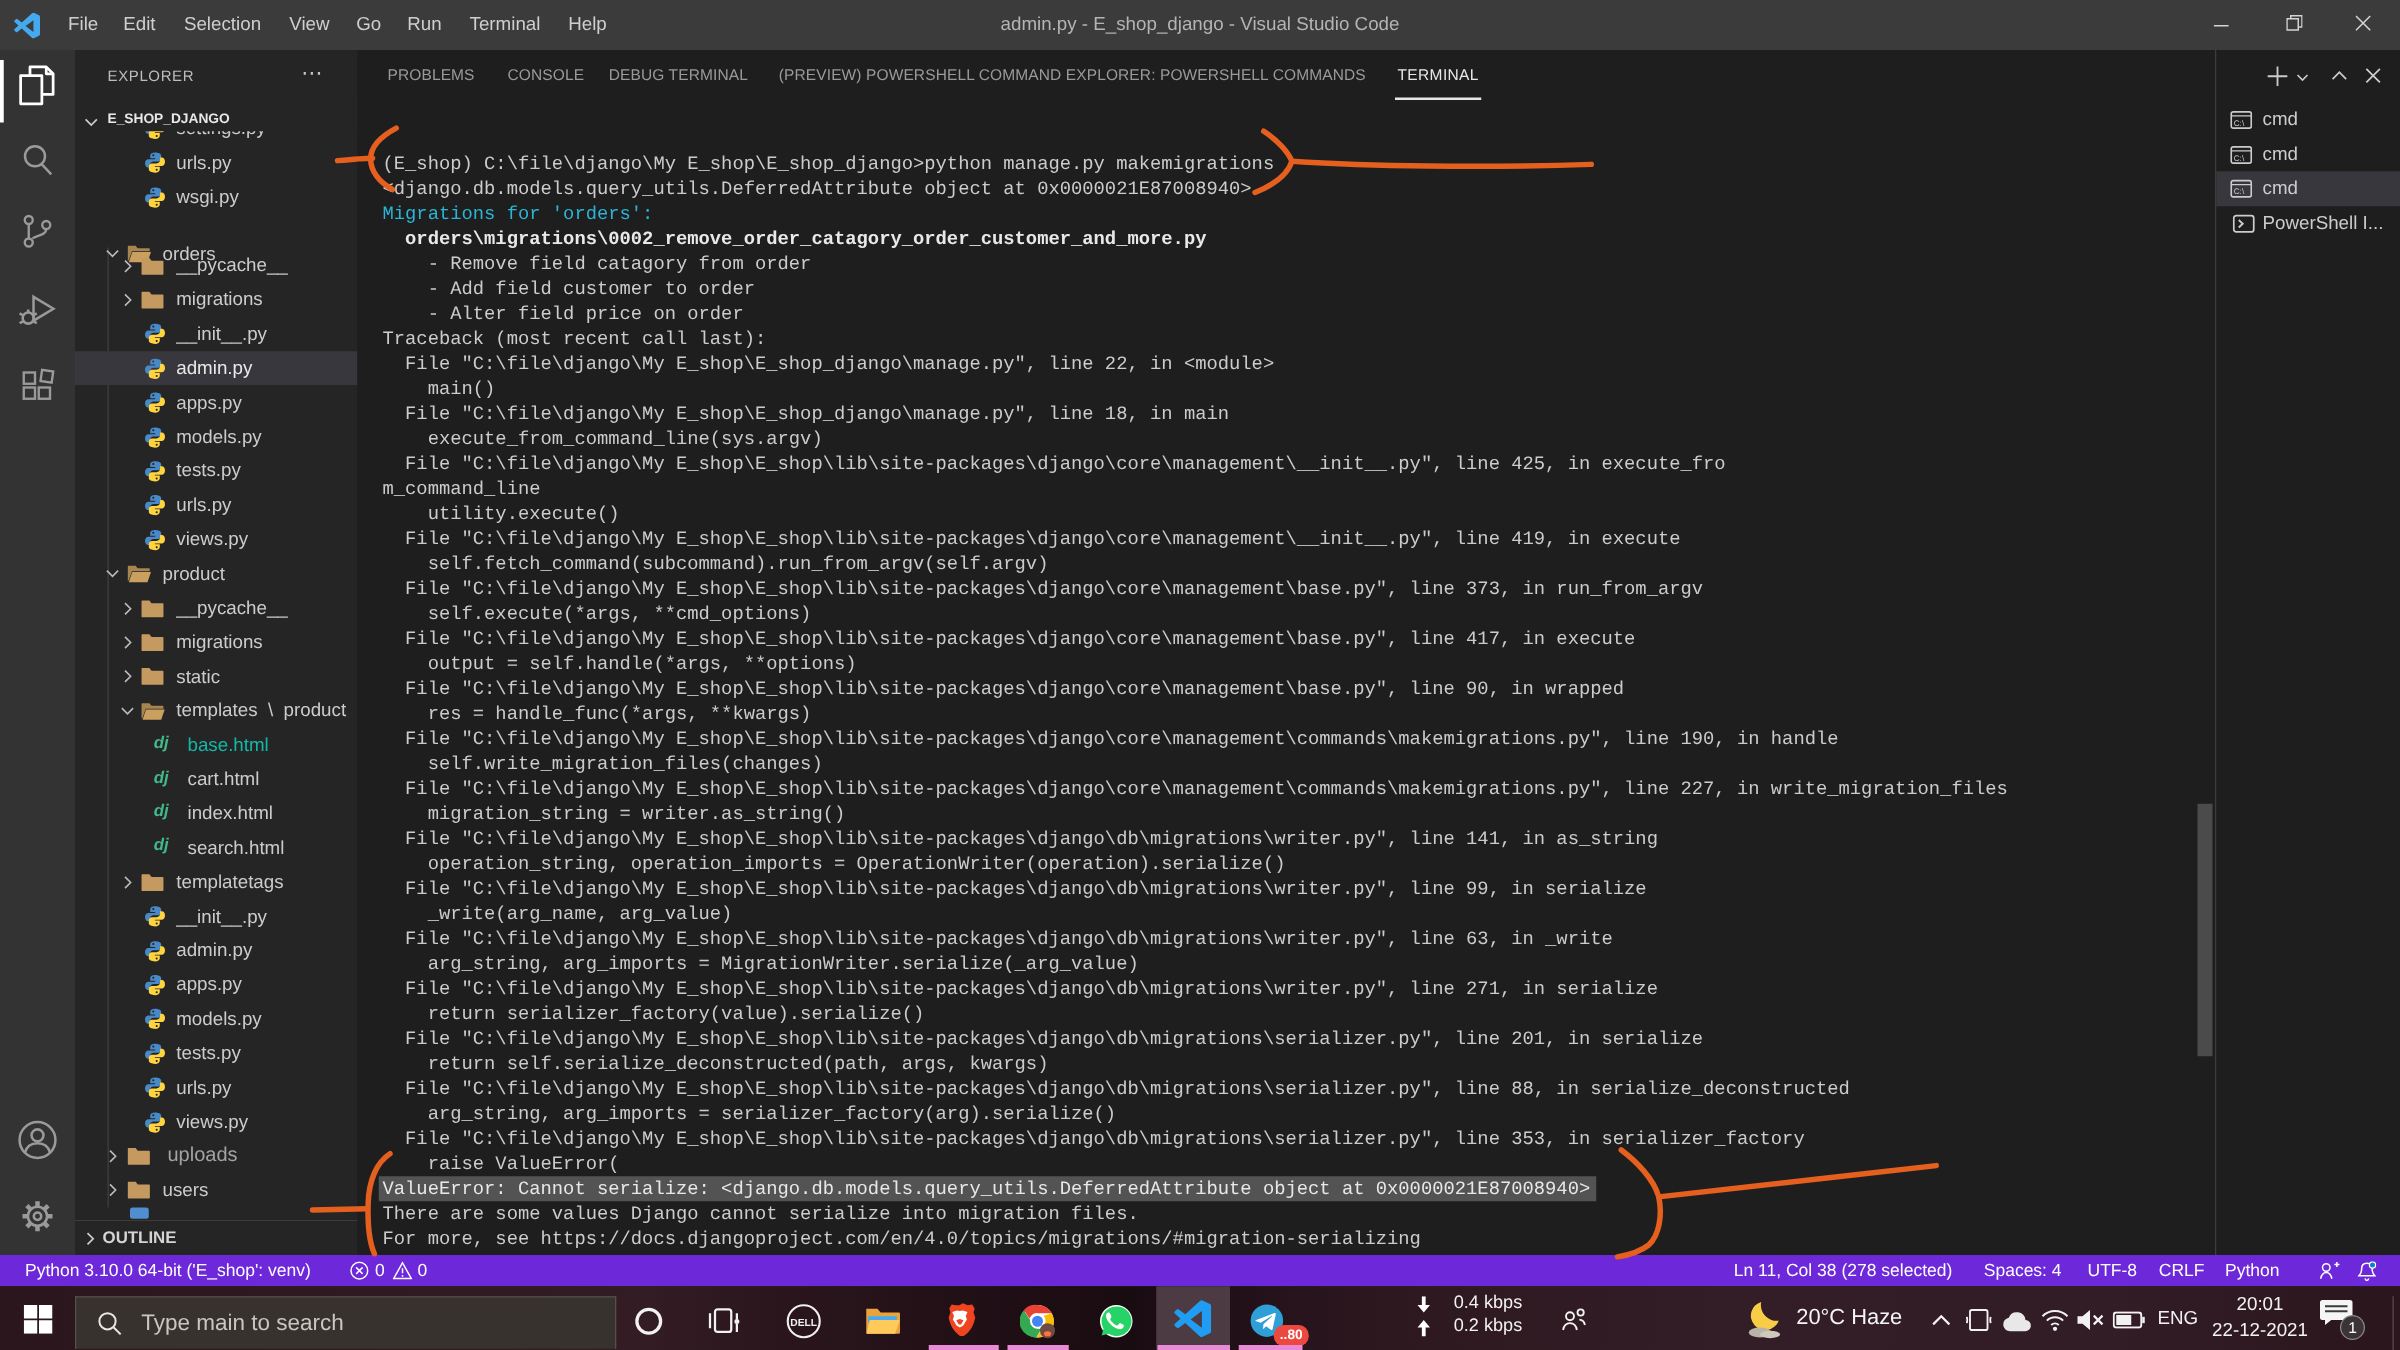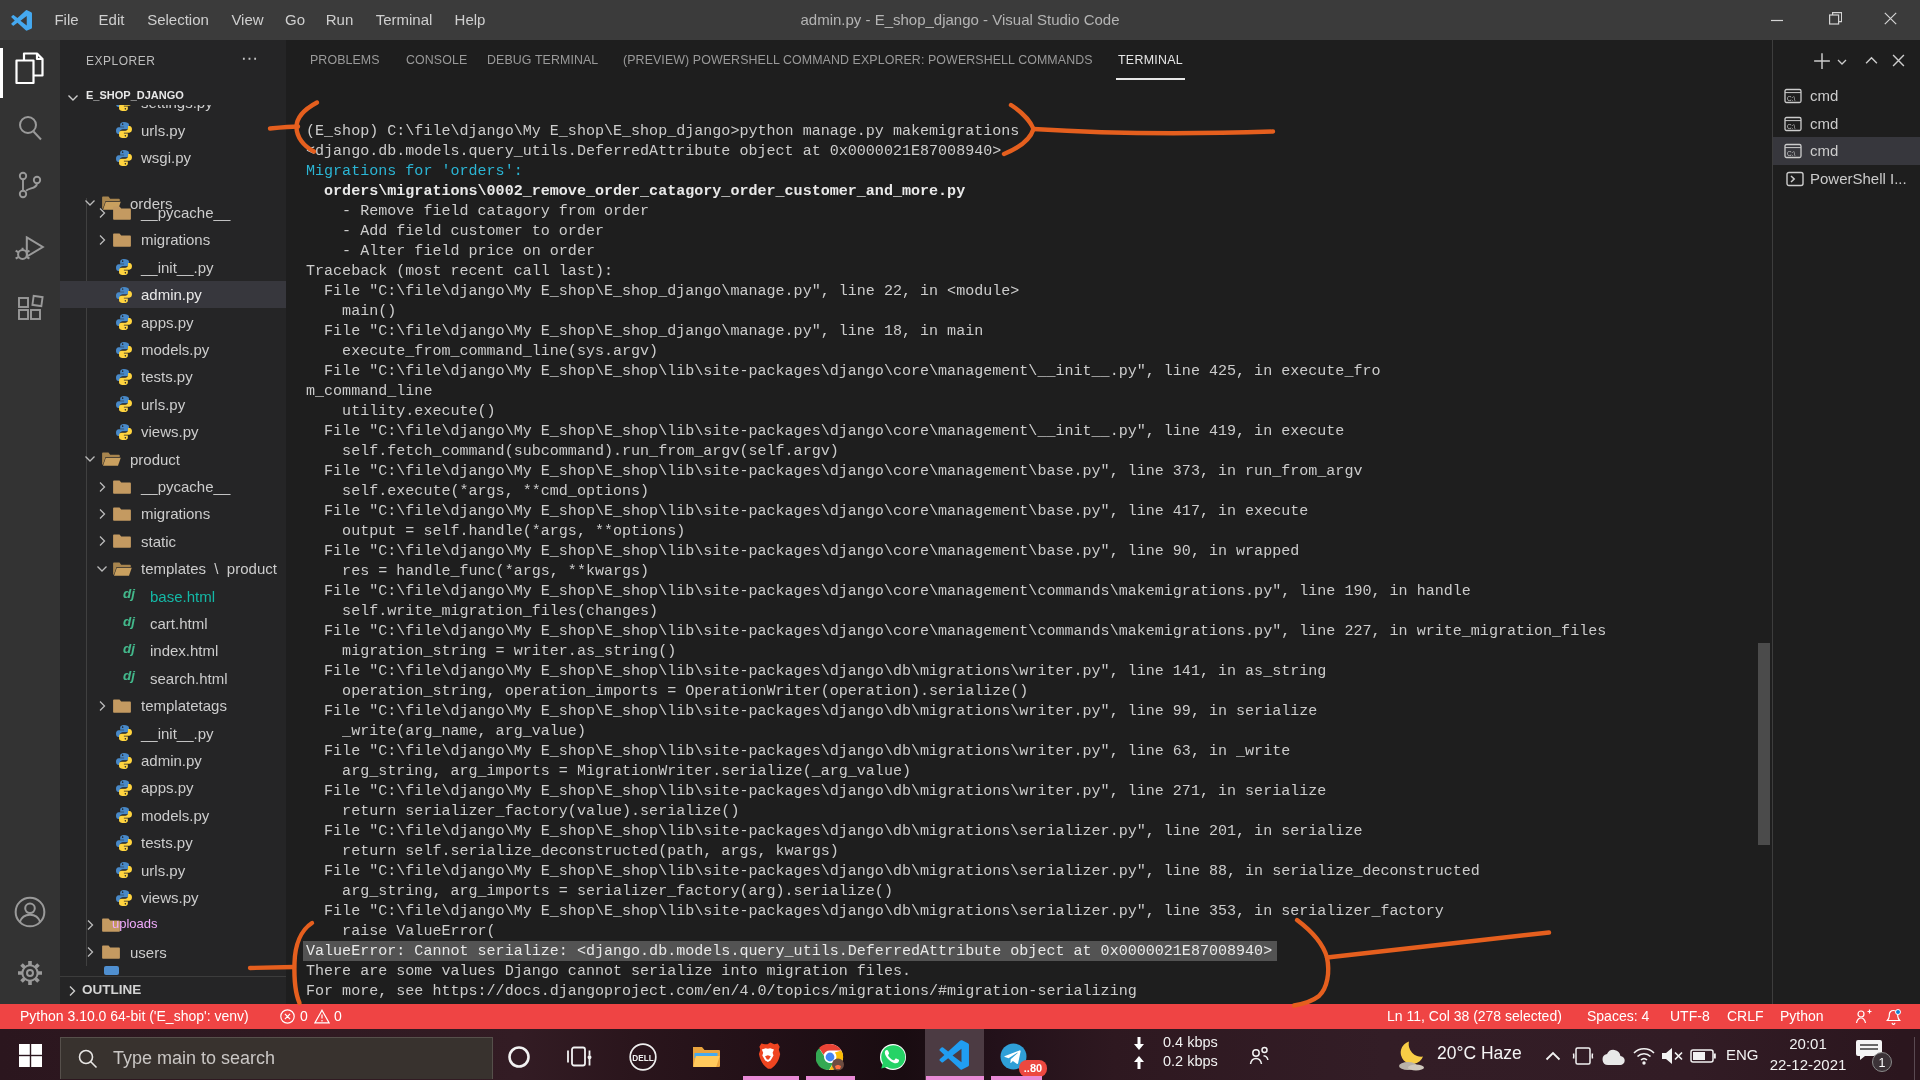--- a/index.html
+++ b/index.html
@@ -312,21 +312,21 @@
       </svg>
       <span class="ab" style="left:81px;top:5.5px;font-size:15px;color:#cccccc">views.py</span>
     </div>
     <div class="ab" style="left:0;top:870.9px;width:226px;height:27.4px;">
       <svg width="12" height="12" viewBox="0 0 12 12" style="position:absolute;left:24px;top:8px">
         <path fill="none" stroke="#bbbbbb" stroke-width="1.3" d="M4 1.5L8.5 6 4 10.5"></path>
       </svg>
       <svg width="18" height="16" viewBox="0 0 16 14" style="position:absolute;left:42px;top:6px">
 <path fill="#c49a61" d="M.8 1.2h5l1.5 1.9h7.9c.4 0 .7.3.7.7v8.6c0 .4-.3.7-.7.7H.8c-.4 0-.7-.3-.7-.7V1.9c0-.4.3-.7.7-.7z"></path>
       </svg>
-      <span class="ab" style="left:52px;top:5.5px;font-size:13px;color:#f0abfc">uploads</span>
+      <span class="ab" style="left:74px;top:5.5px;font-size:16px;color:#a3a3a3">uploads</span>
     </div>
     <div class="ab" style="left:0;top:898.3px;width:226px;height:27.4px;">
       <svg width="12" height="12" viewBox="0 0 12 12" style="position:absolute;left:24px;top:8px">
         <path fill="none" stroke="#bbbbbb" stroke-width="1.3" d="M4 1.5L8.5 6 4 10.5"></path>
       </svg>
       <svg width="18" height="16" viewBox="0 0 16 14" style="position:absolute;left:42px;top:6px">
 <path fill="#c49a61" d="M.8 1.2h5l1.5 1.9h7.9c.4 0 .7.3.7.7v8.6c0 .4-.3.7-.7.7H.8c-.4 0-.7-.3-.7-.7V1.9c0-.4.3-.7.7-.7z"></path>
       </svg>
       <span class="ab" style="left:70px;top:5.5px;font-size:15px;color:#cccccc">users</span>
     </div>
@@ -388,21 +388,21 @@
       <span class="ab" style="left:37px;top:5px;font-size:15px;color:#cccccc">cmd</span>
     </div>
     <div class="ab" style="left:0;top:124.5px;width:148px;height:27.5px;">
       <svg width="18" height="16" viewBox="0 0 18 16" style="position:absolute;left:13px;top:6px">
 <rect x="1" y="1.5" width="16" height="13" rx="2" fill="none" stroke="#cccccc" stroke-width="1.4"></rect>
 <path fill="none" stroke="#cccccc" stroke-width="1.5" d="M5 5l3.2 3L5 11"></path>
       </svg>
       <span class="ab" style="left:37px;top:5px;font-size:15px;color:#cccccc">PowerShell I...</span>
     </div>
   </div>
-<div class="ab" style="left:0;top:1004px;width:1920px;height:25px;background:#ef4444;color:#ffffff;font-size:14px">
+<div class="ab" style="left:0;top:1004px;width:1920px;height:25px;background:#6d28d9;color:#ffffff;font-size:14px">
     <span class="ab" style="left:20px;top:4px">Python 3.10.0 64-bit ('E_shop': venv)</span>
     <svg width="15" height="15" viewBox="0 0 15 15" style="position:absolute;left:280px;top:5px">
       <g fill="none" stroke="#ffffff" stroke-width="1.2">
         <circle cx="7.5" cy="7.5" r="6.7"></circle>
         <path d="M4.9 4.9l5.2 5.2M10.1 4.9l-5.2 5.2"></path>
       </g>
     </svg>
     <span class="ab" style="left:300px;top:4px">0</span>
     <svg width="16" height="15" viewBox="0 0 16 15" style="position:absolute;left:314px;top:5px">
       <g fill="none" stroke="#ffffff" stroke-width="1.2">

